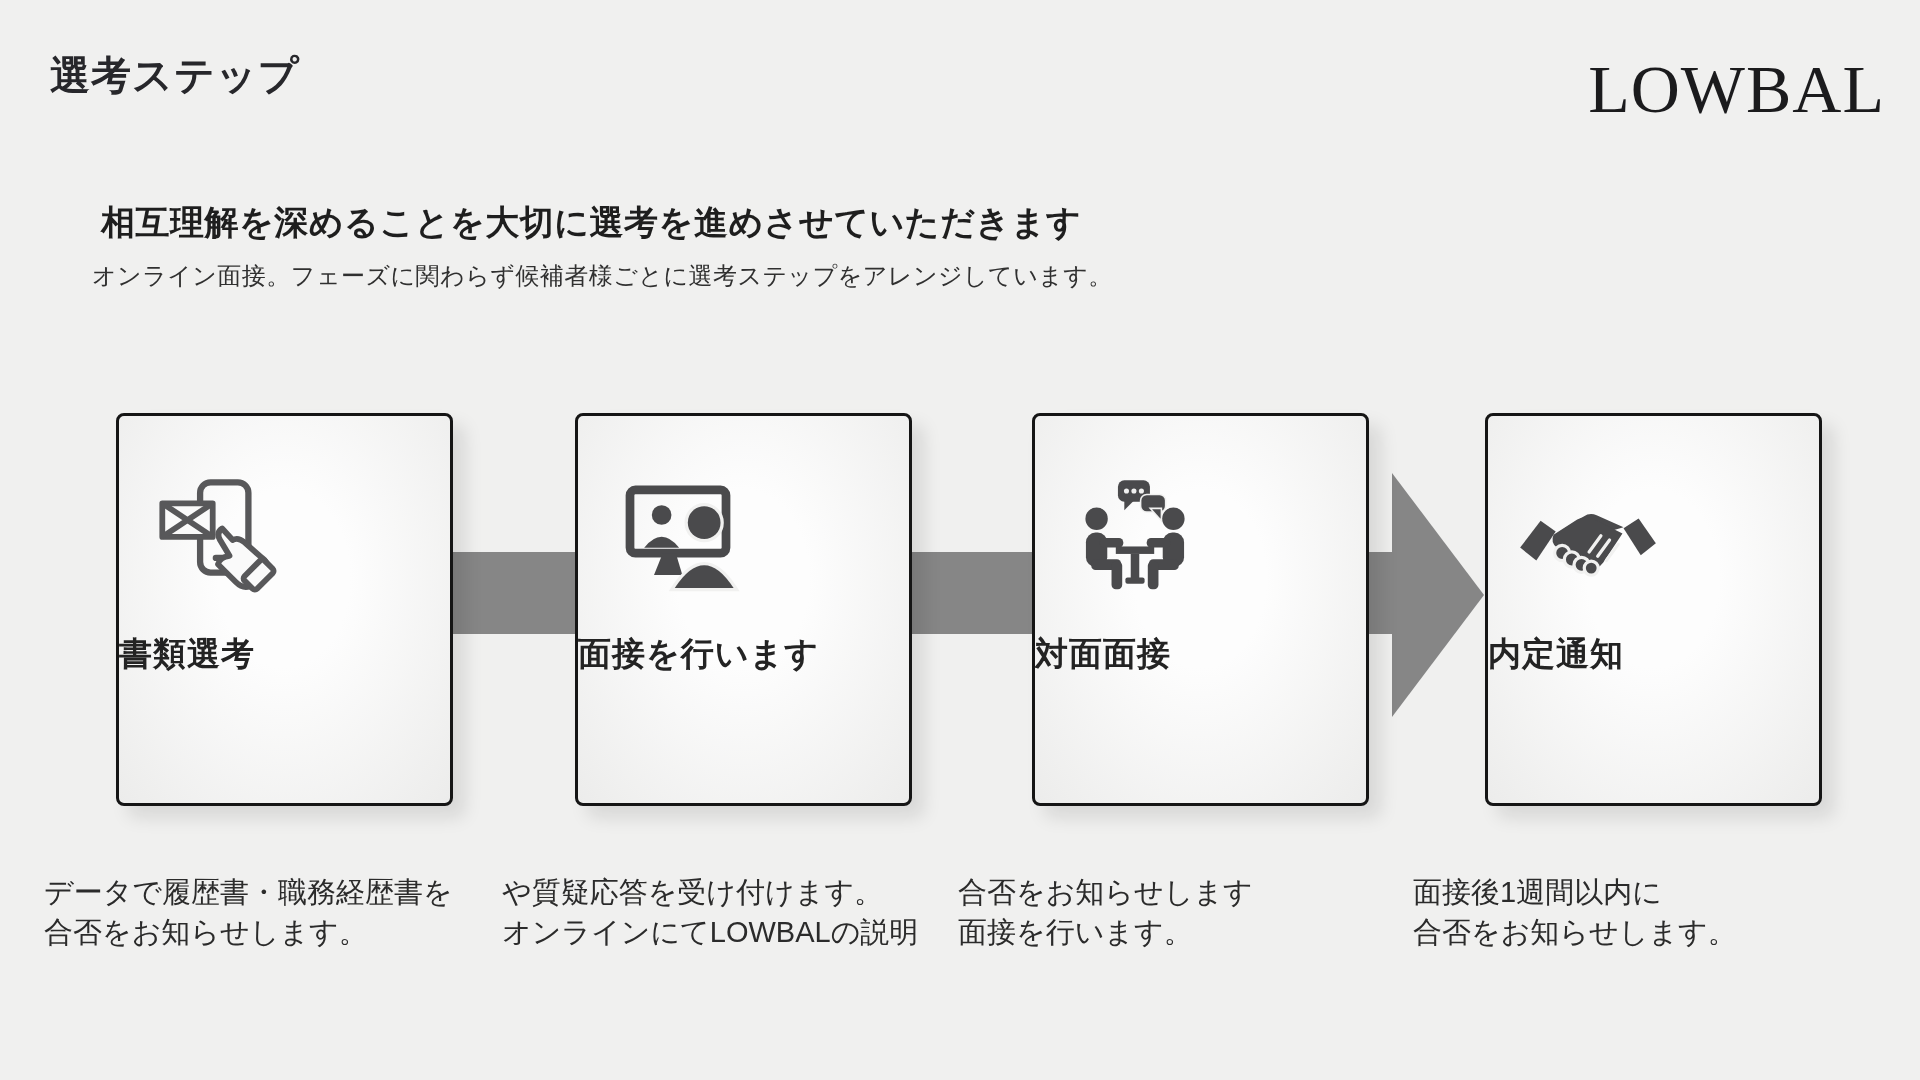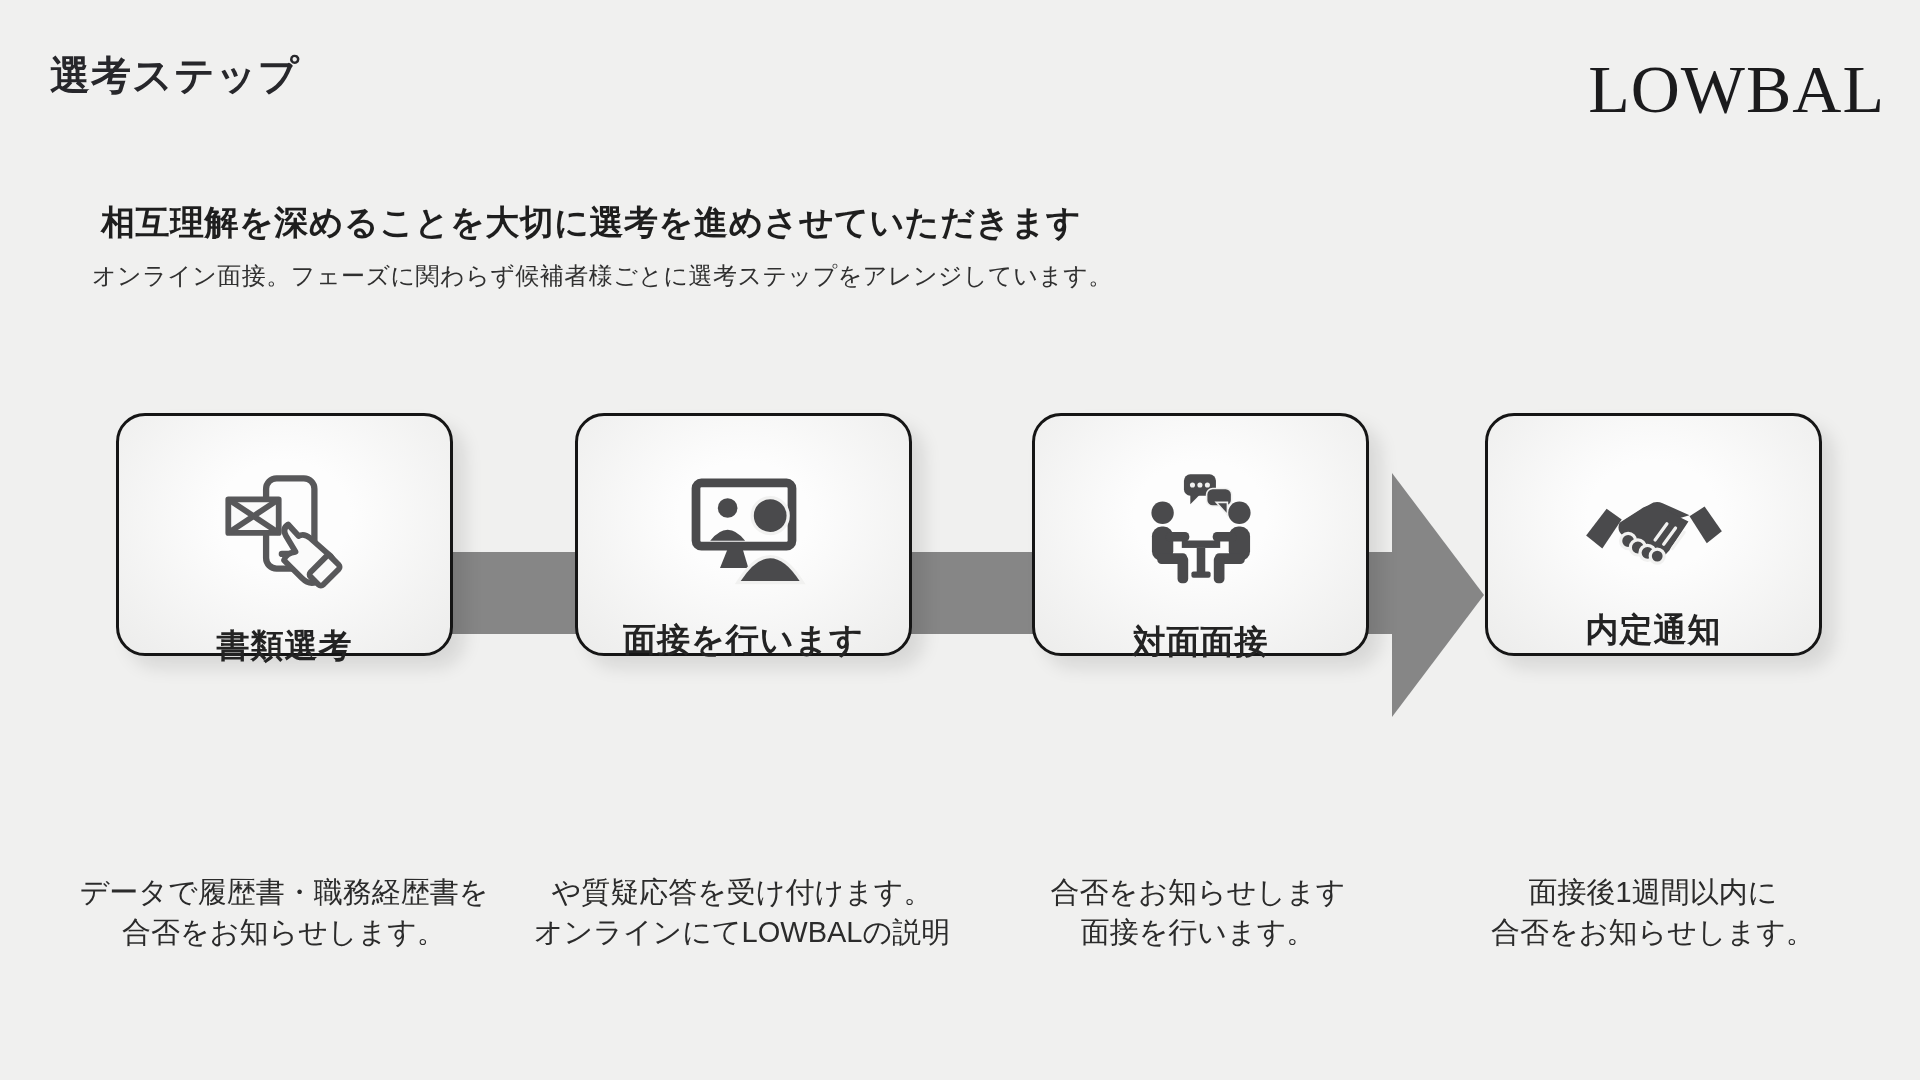--- a/index.html
+++ b/index.html
@@ -30,39 +30,39 @@
   .connector{
     position:absolute;top:552px;height:82px;background:#868686;z-index:1;
   }
   .arrow-head{
     position:absolute;left:1392px;top:473px;width:0;height:0;z-index:1;
     border-left:92px solid #868686;
     border-top:122px solid transparent;
     border-bottom:122px solid transparent;
   }
   .step-box{
-    position:absolute;top:413px;width:337px;height:243px;box-sizing:border-box;
-    border:3px solid #151515;border-radius:29px;
+    position:absolute;top:413px;width:337px;height:393px;box-sizing:border-box;
+    border:3px solid #151515;border-radius:8px;
     background:radial-gradient(ellipse at 50% 42%, #fdfdfd 28%, #ececeb 100%);
     box-shadow:12px 12px 18px rgba(0,0,0,0.10);
-    display:flex;flex-direction:column;align-items:center;
+    display:flex;flex-direction:column;
     z-index:2;
   }
   .icon-wrap{
     margin-top:56px;height:134px;width:200px;
     display:flex;align-items:center;justify-content:center;
   }
   .step-label{
     margin-top:26px;
     font-size:33px;font-weight:700;color:#232323;letter-spacing:1px;
     white-space:nowrap;
   }
   .desc{
     position:absolute;top:872px;width:480px;
-    text-align:center;font-size:29px;line-height:1.38;color:#2b2b2b;
+    text-align:left;font-size:29px;line-height:1.38;color:#2b2b2b;
   }
   .desc-line{white-space:nowrap;}
 </style>
 </head>
 <body>
 
 <div class="canvas">
 
   <div class="page-title">選考ステップ</div>
   <div class="brand">LOWBAL</div>

